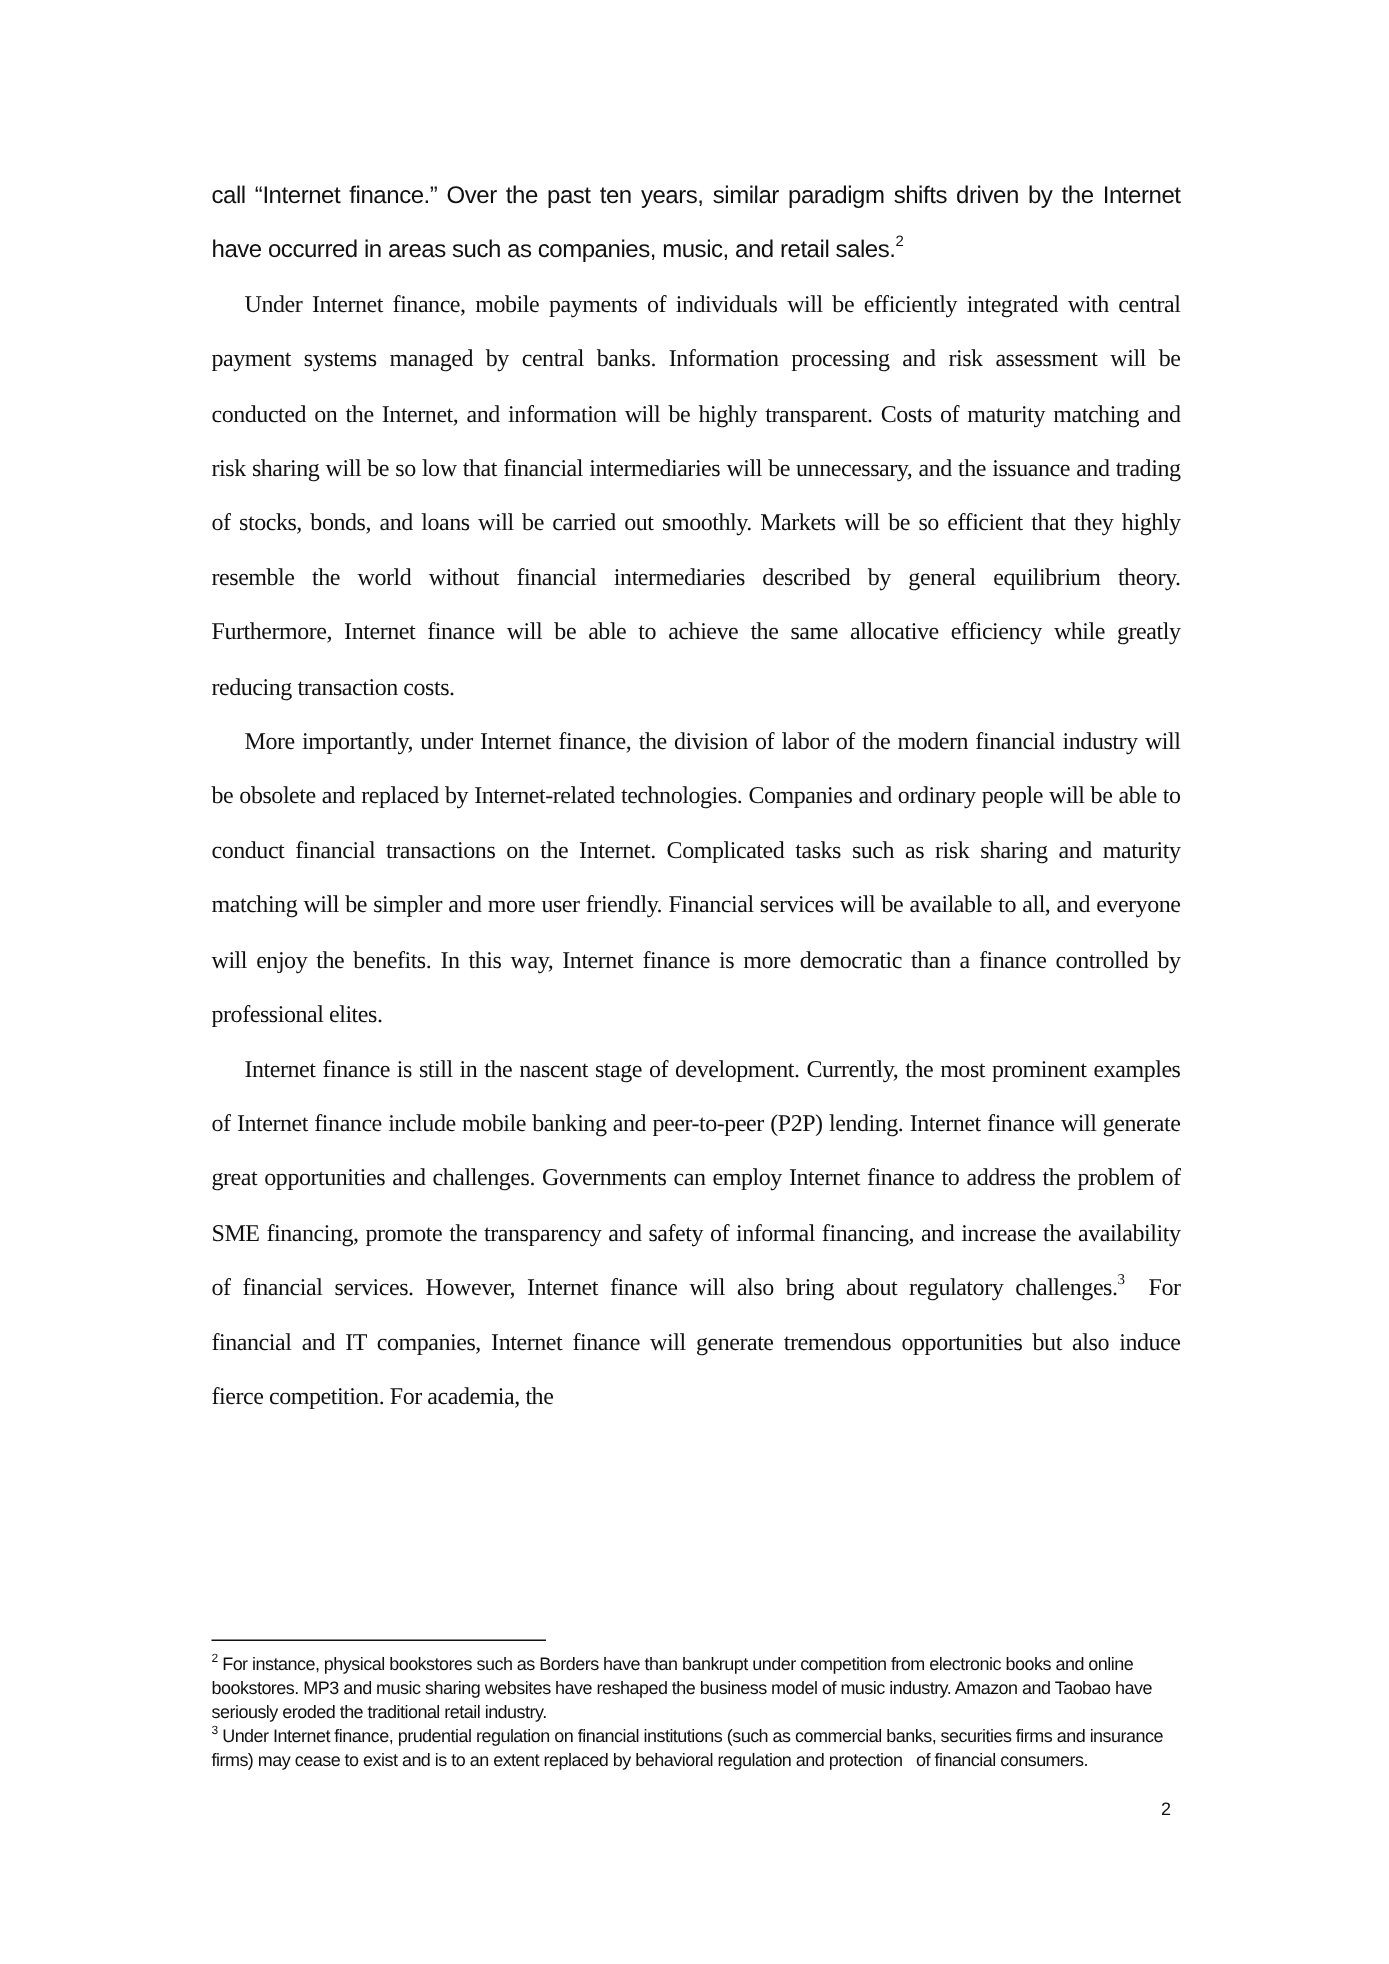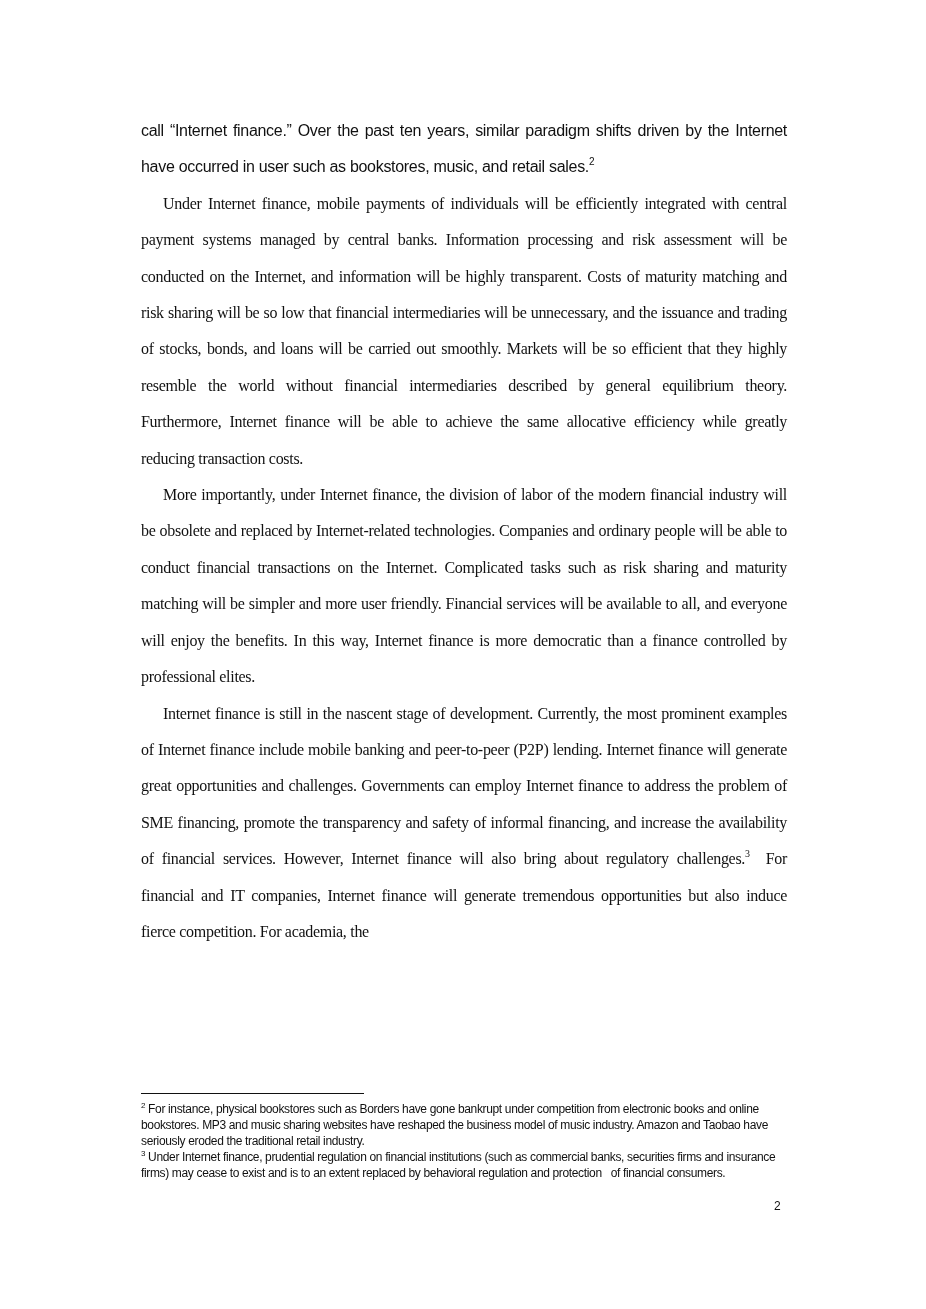--- a/index.html
+++ b/index.html
@@ -14,26 +14,26 @@
   .footnotes { position: absolute; left: 141px; top: 1101px; width: 650px;
                font-size: 12px; line-height: 16px; letter-spacing: -0.35px; }
   .footnotes p { margin: 0; }
   .footnotes sup { font-size: 8px; vertical-align: 5px; margin-right: 3px; }
   .page-num { position: absolute; left: 774px; top: 1199px; font-size: 12px; }
 </style>
 </head>
 <body>
 
 <div class="page">
-  <p class="para"><span>call “Internet finance.” Over the past ten years, similar paradigm shifts driven by the Internet have occurred in user such as bookstores, music, and retail sales.</span><sup>2</sup></p>
+  <p class="para"><span>call “Internet finance.” Over the past ten years, similar paradigm shifts driven by the Internet have occurred in areas such as companies, music, and retail sales.</span><sup>2</sup></p>
   <p class="para indent"><span>Under Internet finance, mobile payments of individuals will be efficiently integrated with central payment systems managed by central banks. Information processing and risk assessment will be conducted on the Internet, and information will be highly transparent. Costs of maturity matching and risk sharing will be so low that financial intermediaries will be unnecessary, and the issuance and trading of stocks, bonds, and loans will be carried out smoothly. Markets will be so efficient that they highly resemble the world without financial intermediaries described by general equilibrium theory. Furthermore, Internet finance will be able to achieve the same allocative efficiency while greatly reducing transaction costs.</span></p>
   <p class="para indent"><span>More importantly, under Internet finance, the division of labor of the modern financial industry will be obsolete and replaced by Internet-related technologies. Companies and ordinary people will be able to conduct financial transactions on the Internet. Complicated tasks such as risk sharing and maturity matching will be simpler and more user friendly. Financial services will be available to all, and everyone will enjoy the benefits. In this way, Internet finance is more democratic than a finance controlled by professional elites.</span></p>
   <p class="para indent"><span>Internet finance is still in the nascent stage of development. Currently, the most prominent examples of Internet finance include mobile banking and peer-to-peer (P2P) lending. Internet finance will generate great opportunities and challenges. Governments can employ Internet finance to address the problem of SME financing, promote the transparency and safety of informal financing, and increase the availability of financial services. However, Internet finance will also bring about regulatory challenges.</span><sup>3</sup><span>&nbsp; For financial and IT companies, Internet finance will generate tremendous opportunities but also induce fierce competition. For academia, the</span></p>
 </div>
 
 <div class="fn-rule"></div>
 
 <div class="footnotes">
-  <p><sup>2</sup><span>For instance, physical bookstores such as Borders have gone bankrupt under competition from electronic books and online bookstores. MP3 and music sharing websites have reshaped the business model of music industry. Amazon and Taobao have seriously eroded the traditional retail industry.</span></p>
+  <p><sup>2</sup><span>For instance, physical bookstores such as Borders have than bankrupt under competition from electronic books and online bookstores. MP3 and music sharing websites have reshaped the business model of music industry. Amazon and Taobao have seriously eroded the traditional retail industry.</span></p>
   <p><sup>3</sup><span>Under Internet finance, prudential regulation on financial institutions (such as commercial banks, securities firms and insurance firms) may cease to exist and is to an extent replaced by behavioral regulation and protection &nbsp;&nbsp;of financial consumers.</span></p>
 </div>
 
 <div class="page-num">2</div>
 
 </body></html>

